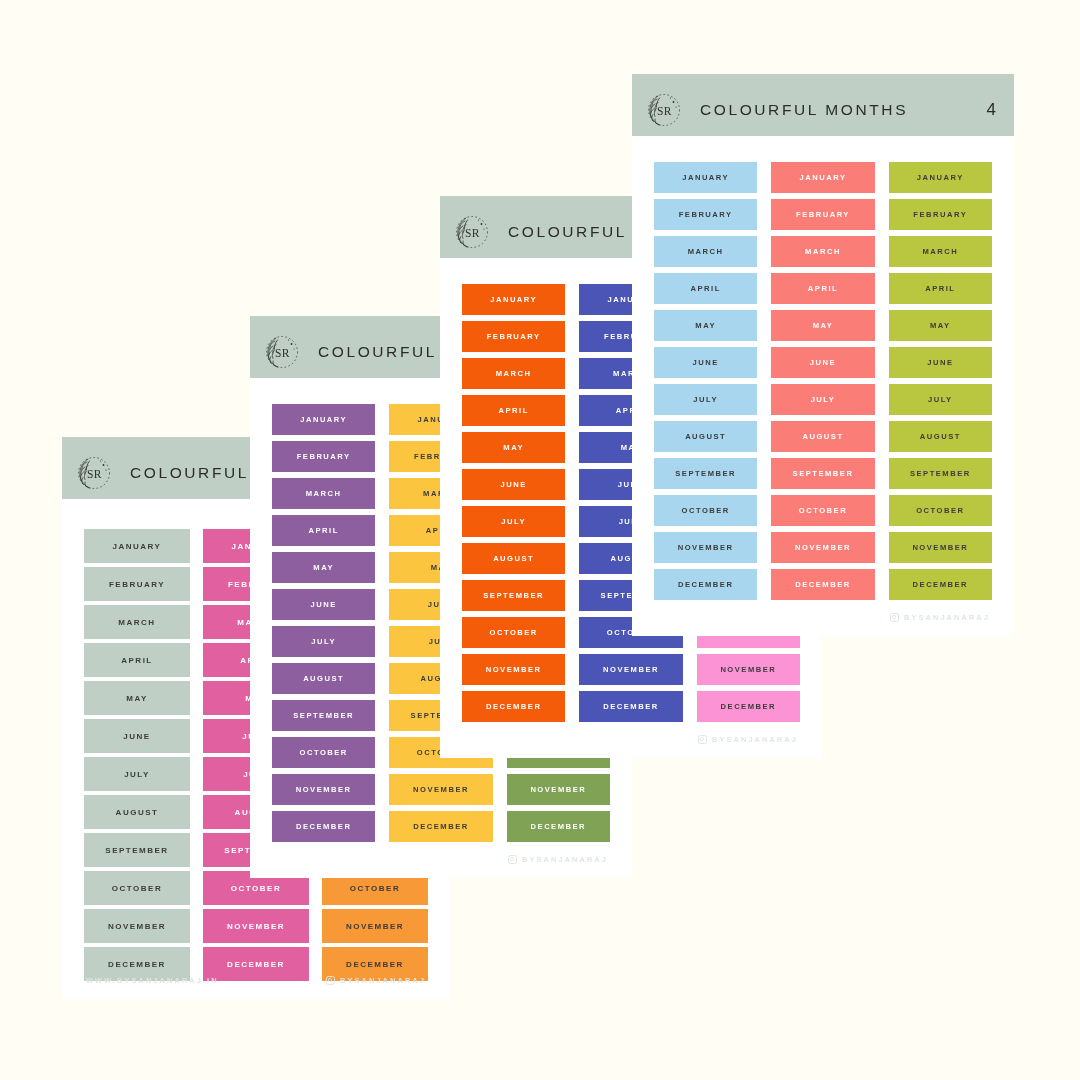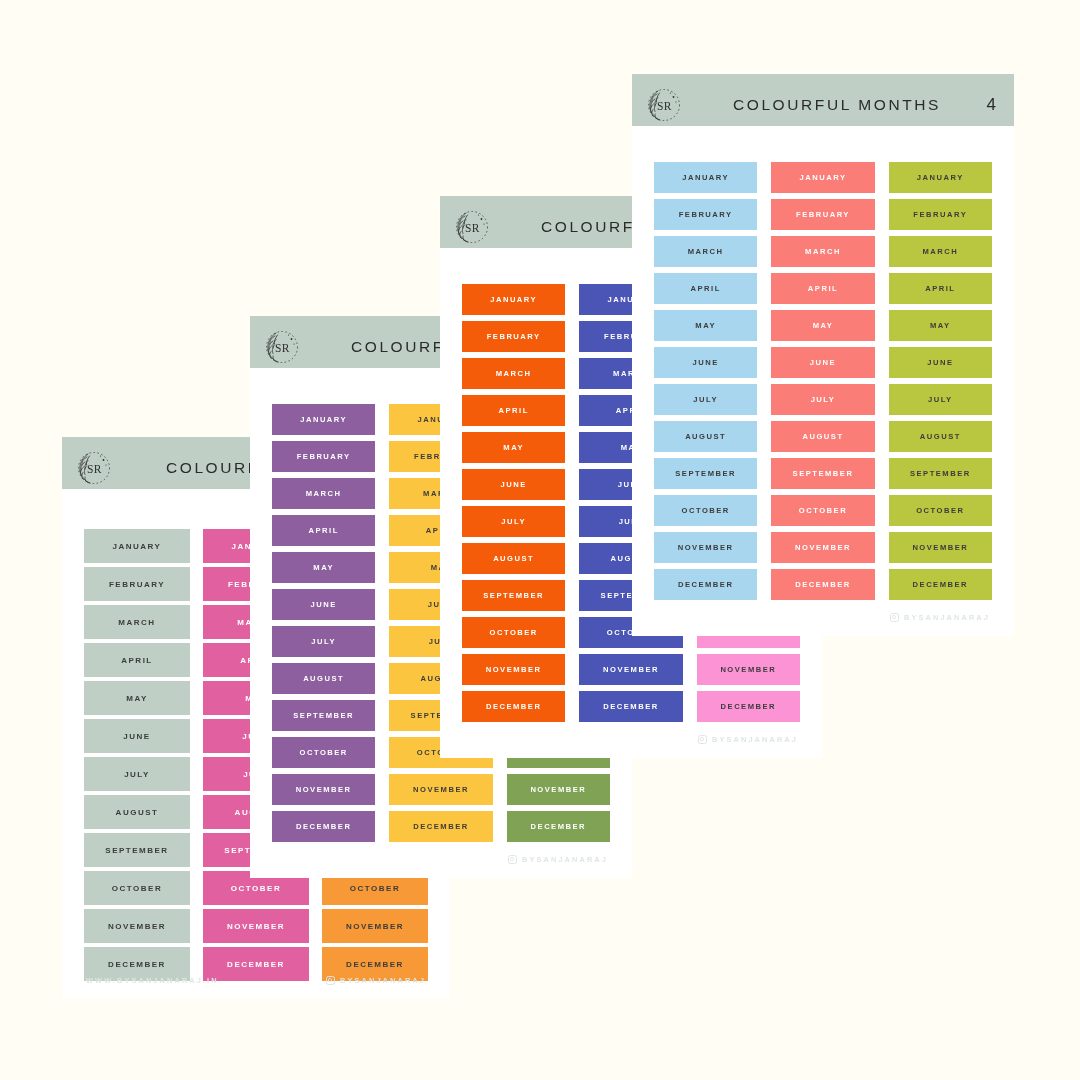--- a/index.html
+++ b/index.html
@@ -28,39 +28,39 @@
     background: #ffffff;
     box-sizing: border-box;
     overflow: hidden;
   }
 
   .card-header {
     position: absolute;
     left: 0;
     top: 0;
     width: 100%;
-    height: 52px;
+    height: 62px;
     background: #bfcfc6;
     display: flex;
     align-items: center;
     box-sizing: border-box;
     padding: 9px 18px 0 10px;
   }
 
   .logo {
     width: 44px;
     height: 44px;
     flex: 0 0 44px;
     position: relative;
   }
   .logo svg { display: block; width: 44px; height: 44px; }
 
   .card-title {
     flex: 1 1 auto;
-    text-align: center;
+    text-align: left;
     font-size: 15.5px;
     letter-spacing: 2.6px;
     color: #2b2b2b;
     font-weight: 500;
     white-space: nowrap;
     padding-left: 14px;
   }
 
   .card-number {
     flex: 0 0 auto;

